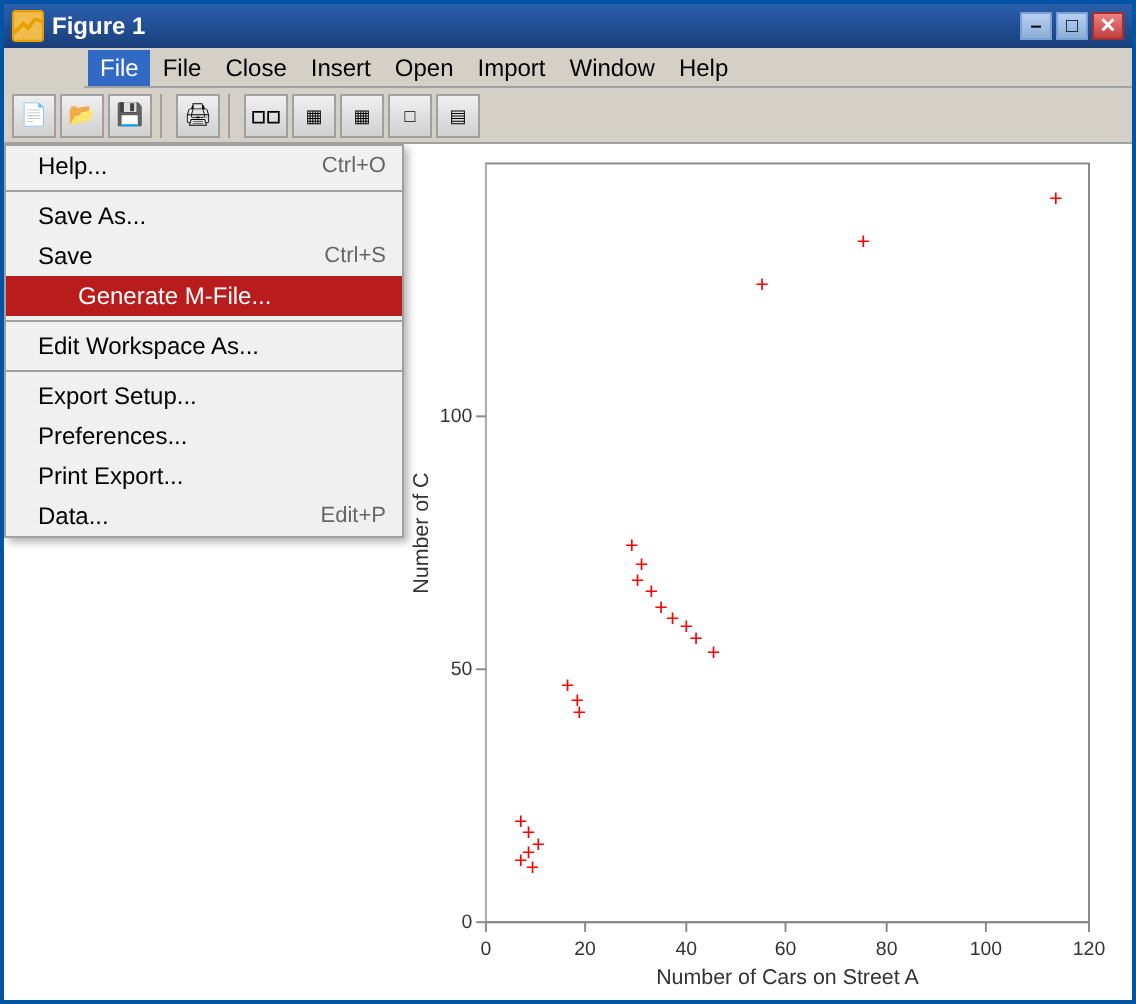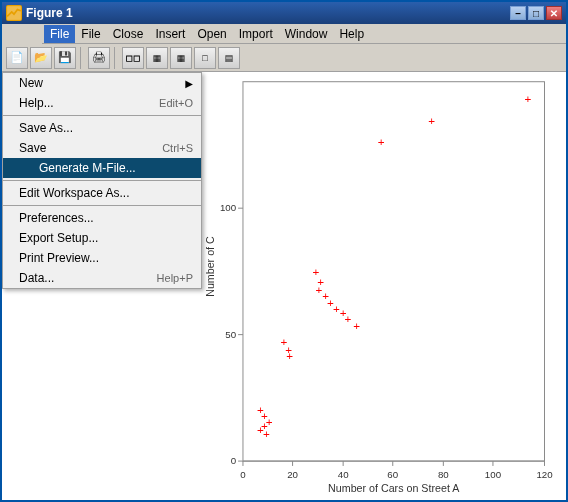--- a/index.html
+++ b/index.html
@@ -23,21 +23,21 @@
 
     
     .toolbar { background: #d4d0c8; height: 28px; display: flex; align-items: center; padding: 2px 4px; border-bottom: 1px solid #a0a0a0; flex-shrink: 0; gap: 2px; }
     .toolbar-btn { width: 22px; height: 22px; background: linear-gradient(to bottom, #f0f0f0, #d0d0d0); border: 1px solid #a0a0a0; display: flex; align-items: center; justify-content: center; cursor: pointer; font-size: 11px; }
     .toolbar-separator { width: 4px; height: 22px; border-left: 1px solid #a0a0a0; margin: 0 2px; }
 
     
     .content { flex: 1; display: flex; position: relative; overflow: hidden; background: white; }
     .dropdown-menu { position: absolute; top: 0; left: 0; background: #f0f0f0; border: 1px solid #a0a0a0; box-shadow: 2px 2px 4px rgba(0,0,0,0.3); width: 200px; z-index: 20; font-size: 12px; }
     .dropdown-item { display: flex; align-items: center; padding: 3px 8px 3px 16px; cursor: pointer; white-space: nowrap; color: #000; }
-    .dropdown-item.highlighted { background: #0c4a6e; color: white; padding-left: 36px; }
+    .dropdown-item.highlighted { background: #b91c1c; color: white; padding-left: 36px; }
     .dropdown-item .shortcut { margin-left: auto; padding-left: 20px; color: #666; font-size: 11px; }
     .dropdown-item .arrow { margin-left: auto; font-size: 10px; }
     .dropdown-separator { height: 1px; background: #a0a0a0; margin: 2px 0; }
 
     
     .plot-area { flex: 1; background: white; position: relative; }
 
     svg { width: 100%; height: 100%; }
   </style>
 </head>
@@ -82,28 +82,24 @@
     <div class="toolbar-btn" style="font-size:9px;">▦</div>
     <div class="toolbar-btn" style="font-size:9px;">▦</div>
     <div class="toolbar-btn" style="font-size:9px;">□</div>
     <div class="toolbar-btn" style="font-size:9px;">▤</div>
   </div>
 
   <div class="content">
 
     <div class="dropdown-menu">
 
-      <div class="dropdown-item">
-        <span>New</span>
-        <span class="arrow">▶</span>
-      </div>
 
       <div class="dropdown-item">
         <span>Help...</span>
-        <span class="shortcut">Edit+O</span>
+        <span class="shortcut">Ctrl+O</span>
       </div>
 
       <div class="dropdown-separator"></div>
 
       <div class="dropdown-item">
         <span>Save As...</span>
       </div>
 
       <div class="dropdown-item">
         <span>Save</span>
@@ -115,34 +111,34 @@
       </div>
       <div class="dropdown-separator"></div>
 
 
       <div class="dropdown-item">
         <span>Edit Workspace As...</span>
       </div>
       <div class="dropdown-separator"></div>
 
       <div class="dropdown-item">
+        <span>Export Setup...</span>
+      </div>
+
+      <div class="dropdown-item">
         <span>Preferences...</span>
       </div>
 
       <div class="dropdown-item">
-        <span>Export Setup...</span>
-      </div>
-
-      <div class="dropdown-item">
-        <span>Print Preview...</span>
+        <span>Print Export...</span>
       </div>
 
       <div class="dropdown-item">
         <span>Data...</span>
-        <span class="shortcut">Help+P</span>
+        <span class="shortcut">Edit+P</span>
       </div>
     </div>
 
     <div class="plot-area" style="margin-left: 200px;">
       <svg viewBox="0 0 370 440" xmlns="http://www.w3.org/2000/svg">
 
         <rect x="40" y="10" width="310" height="390" fill="white" stroke="#888" stroke-width="1"></rect>
 
         <line x1="40" y1="10" x2="40" y2="400" stroke="#ccc" stroke-width="0.5"></line>
         <line x1="40" y1="400" x2="350" y2="400" stroke="#888" stroke-width="1"></line>

